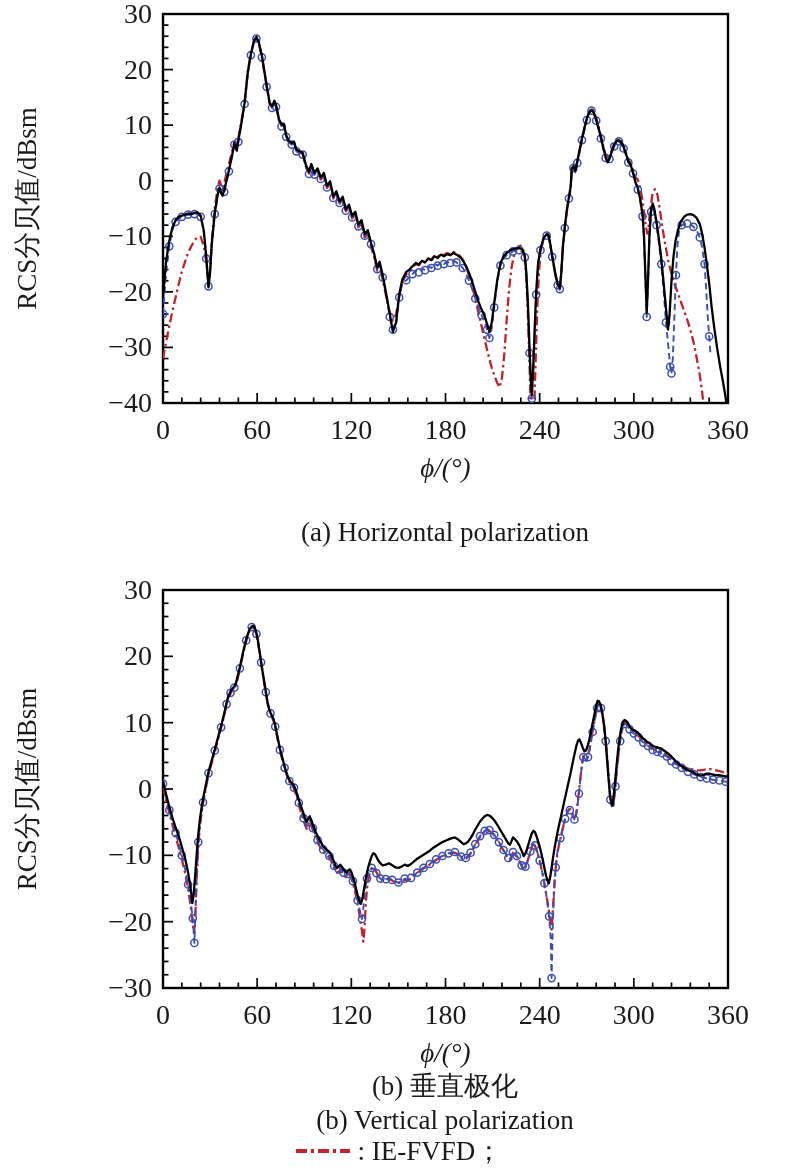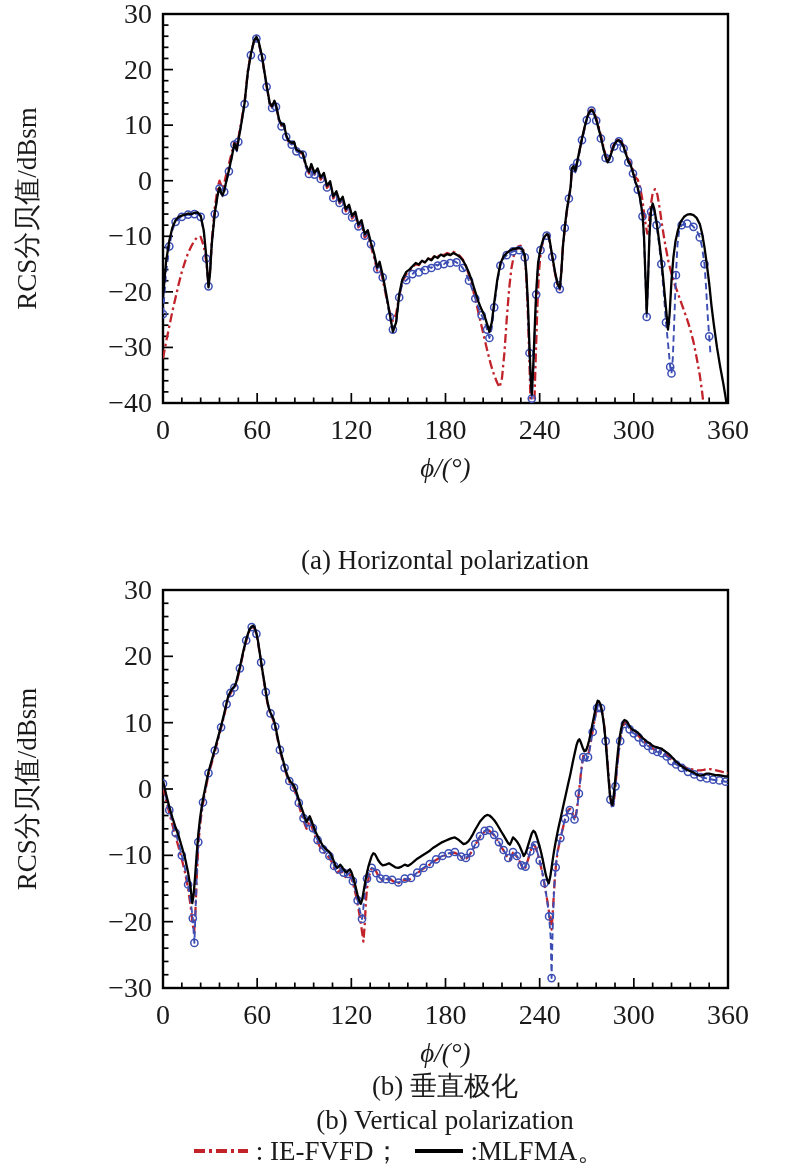--- a/index.html
+++ b/index.html
@@ -4,21 +4,21 @@
 <style>
   html,body{margin:0;padding:0;background:#fff;}
   .page{position:relative;width:800px;height:1172px;background:#ffffff;overflow:hidden;
         font-family:"Liberation Serif","DejaVu Serif",serif;color:#1a1a1a;}
   svg.chart{position:absolute;left:0;}
   #chart-a{top:0;}
   #chart-b{top:575px;}
   .caption{position:absolute;left:90px;width:710px;text-align:center;
            font-size:27px;line-height:34px;white-space:nowrap;}
   #caption-a-zh{top:488px;}
-  #caption-a-en{top:543px;}
+  #caption-a-en{top:515px;}
   #caption-b-zh{top:1069px;}
   #caption-b-en{top:1103px;}
   .legend{position:absolute;left:0;top:1132px;width:796px;height:38px;
           display:flex;justify-content:center;align-items:center;gap:12px;
           font-size:27px;white-space:nowrap;}
   .legend-item{display:inline-flex;align-items:center;gap:6px;}
   .swatch{display:inline-block;}
   .tick-label{font-size:28px;fill:#1a1a1a;}
   .axis-title{font-size:27px;fill:#1a1a1a;}
   .axis-title.italic{font-style:italic;}
@@ -448,21 +448,15 @@
   <div class="caption" id="caption-b-en">(b) Vertical polarization</div>
   <div class="caption" id="caption-b-zh">(b) 垂直极化</div>
 
   <div class="legend">
     <span class="legend-item">
       <svg class="swatch" width="58" height="16">
         <line x1="2" y1="8" x2="56" y2="8" stroke-width="4" style="stroke:var(--c-red)" stroke-dasharray="11 4 3 4"></line>
       </svg>
       <span>: IE-FVFD；</span>
     </span>
-    <span class="legend-item">
-      <svg class="swatch" width="52" height="16">
-        <line x1="2" y1="8" x2="50" y2="8" stroke-width="4" style="stroke:var(--c-black)"></line>
-      </svg>
-      <span>:MLFMA。</span>
-    </span>
   </div>
 
 </div>
 
 </body></html>

